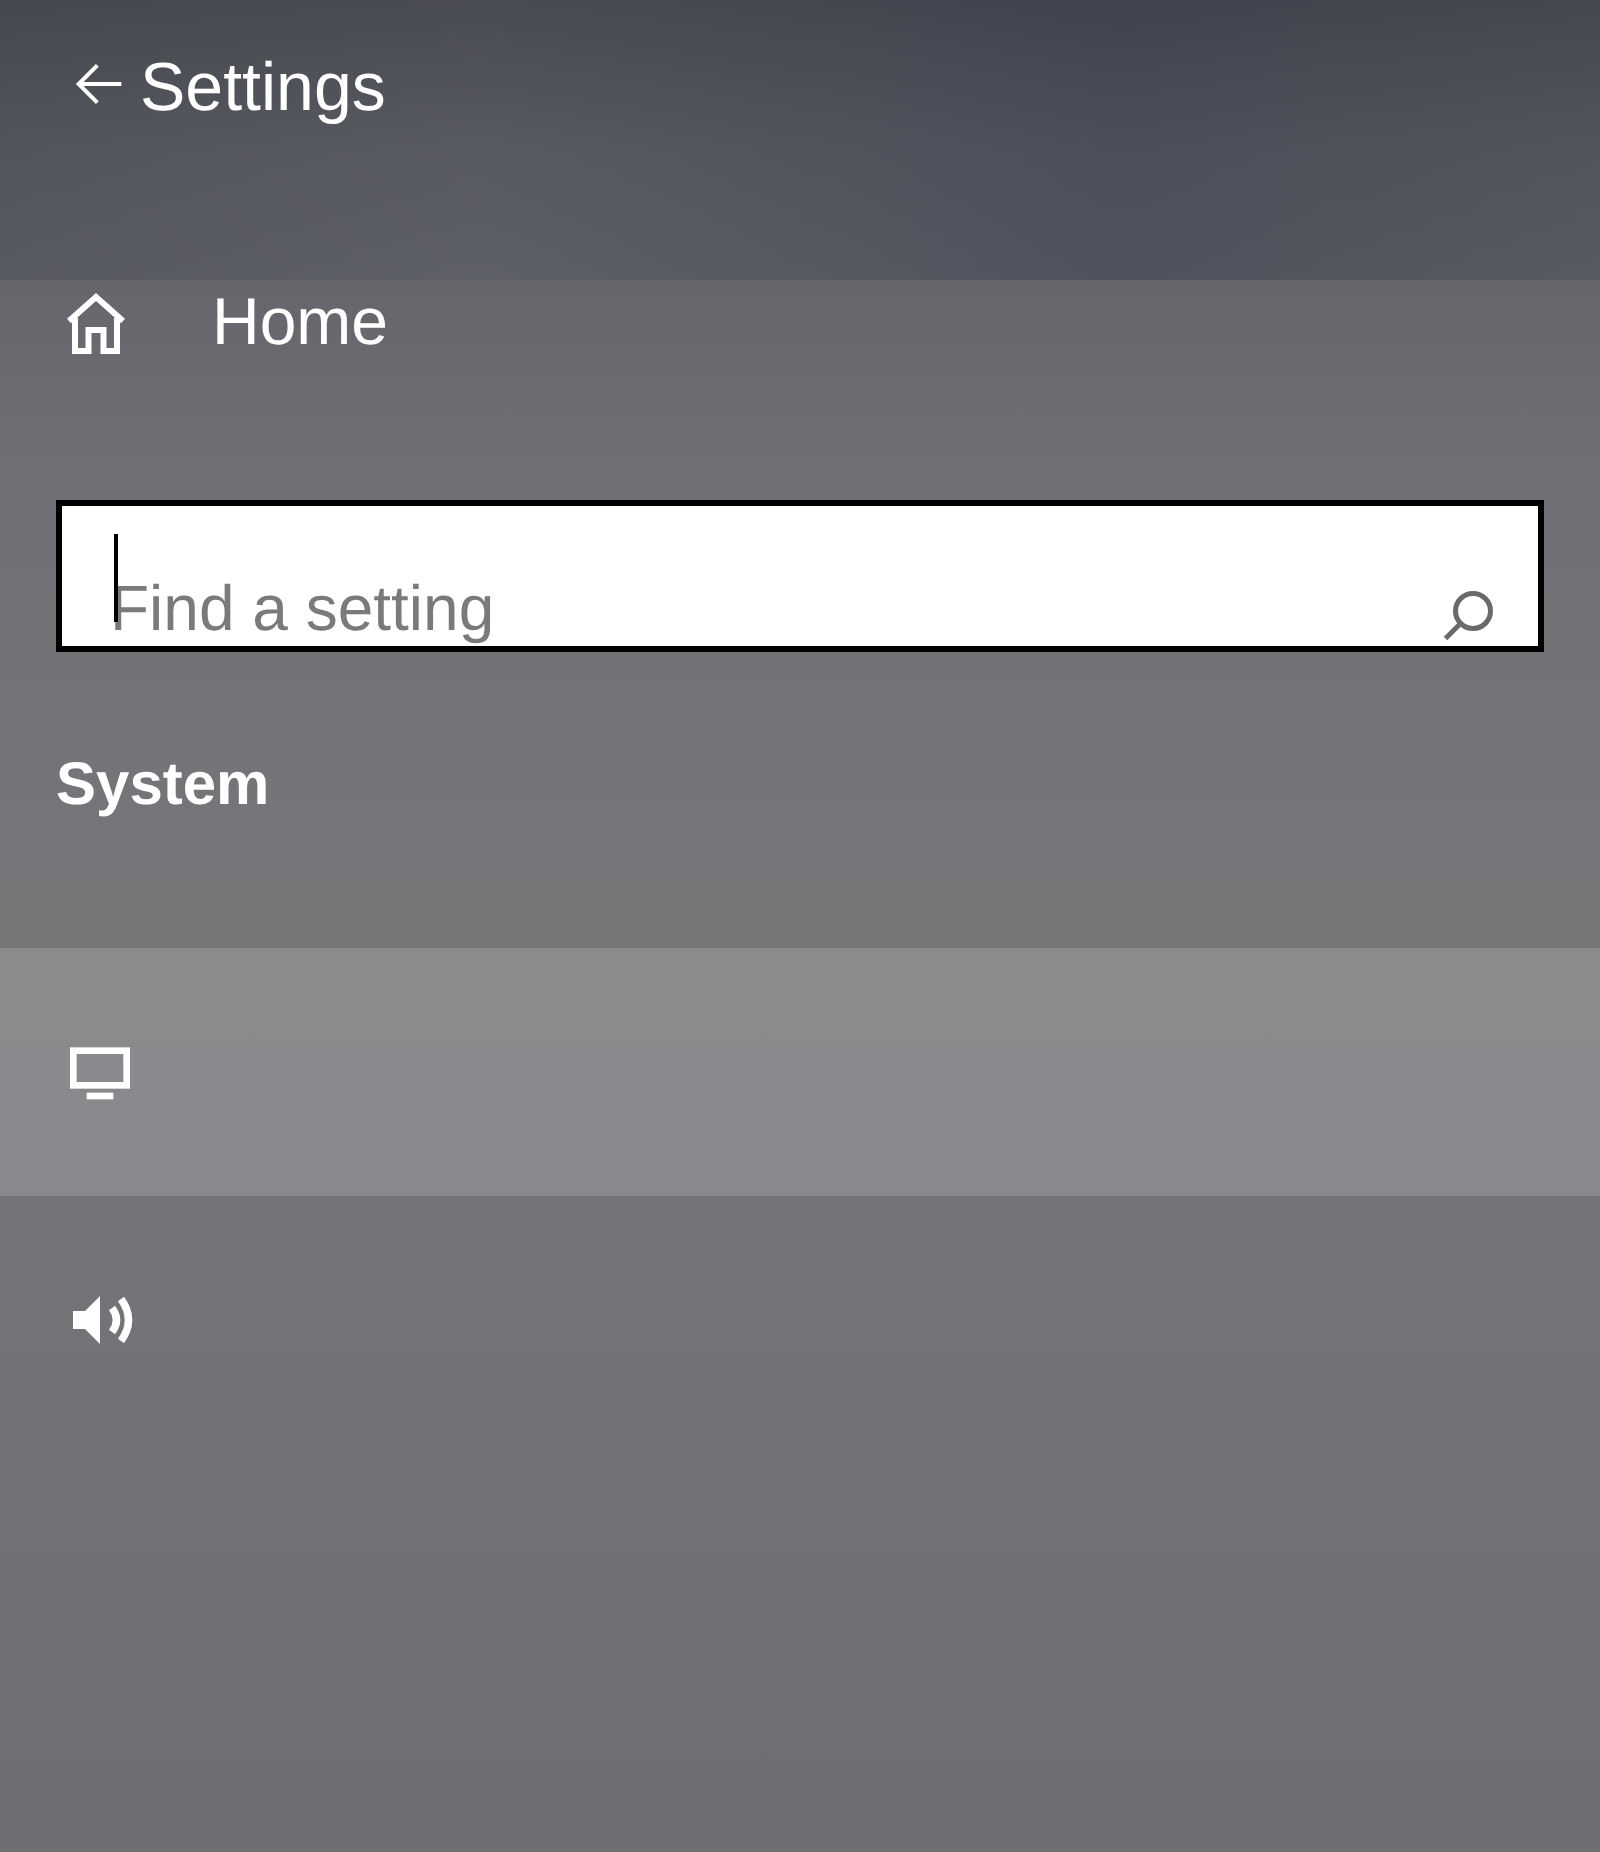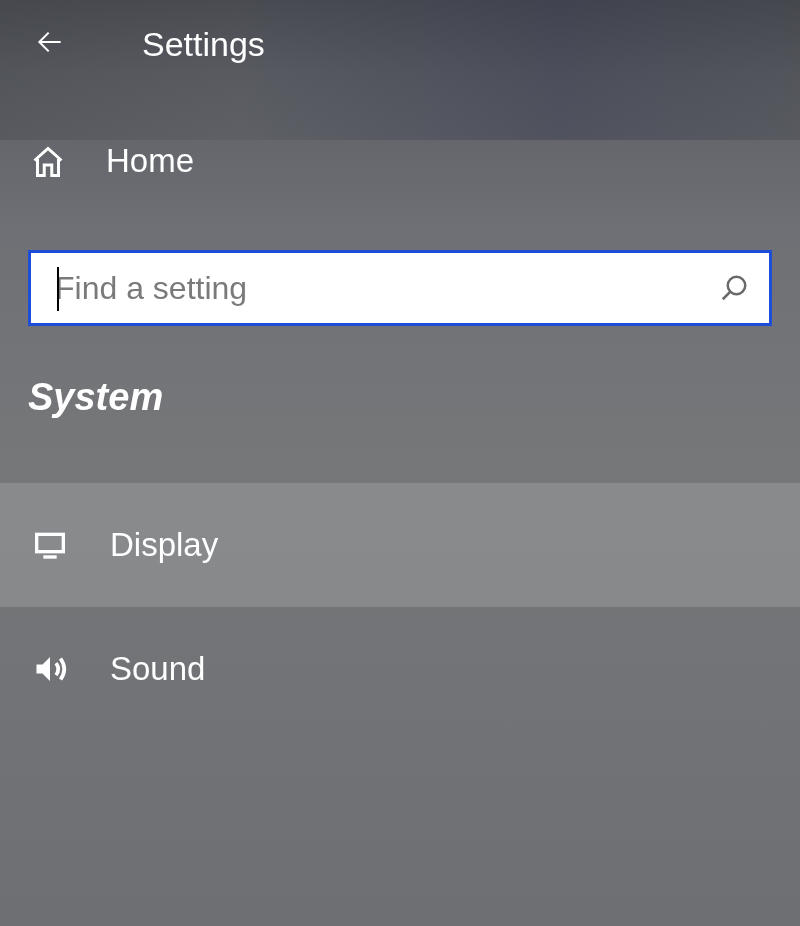--- a/index.html
+++ b/index.html
@@ -59,21 +59,20 @@
       width: 32px;
       height: 32px;
       stroke: #ffffff;
       stroke-width: 1.5;
       fill: none;
     }
     
     .header-title {
       font-size: 34px;
       font-weight: 400;
-      margin-left: 72px;
     }
     
     .nav-section {
       padding: 30px 0 20px 0;
       position: relative;
       z-index: 1;
     }
     
     .nav-item {
       display: flex;
@@ -107,23 +106,23 @@
     }
     
     .search-container {
       padding: 30px 28px 10px 28px;
       position: relative;
       z-index: 1;
     }
     
     .search-box {
       display: flex;
-      align-items: center;
+      align-items: flex-end;
       background: #ffffff;
-      border: 3px solid #1d4ed8;
+      border: 3px solid #000000;
       height: 76px;
       padding: 0 20px 0 24px;
       position: relative;
     }
     
     .search-input {
       flex: 1;
       border: none;
       outline: none;
       font-size: 32px;
@@ -150,26 +149,25 @@
       height: 30px;
     }
     
     .search-icon svg {
       stroke: #6a6a6a;
       fill: none;
       stroke-width: 2;
     }
     
     .section-title {
-      font-size: 38px;
+      font-size: 30px;
       font-weight: 600;
       padding: 40px 28px 24px 28px;
       position: relative;
       z-index: 1;
-      font-style: italic;
     }
     
     .menu-section {
       padding-top: 40px;
       position: relative;
       z-index: 1;
     }
     
     .menu-item {
       display: flex;
@@ -251,28 +249,26 @@
 
 <div class="menu-section">
 
   <div class="menu-item selected">
     <span class="menu-icon">
       <svg viewBox="0 0 24 24" width="40" height="32">
         <rect x="2" y="4" width="20" height="13"></rect>
         <line x1="7" y1="21" x2="17" y2="21"></line>
       </svg>
     </span>
-    <span class="menu-label">Display</span>
   </div>
 
   <div class="menu-item">
     <span class="menu-icon">
       <svg viewBox="0 0 24 24" width="40" height="36">
         <path d="M3 9 L3 15 L7 15 L12 20 L12 4 L7 9 L3 9 Z" fill="#ffffff" stroke="none"></path>
         <path d="M16 8 Q19 12 16 16"></path>
         <path d="M19 5 Q24 12 19 19"></path>
       </svg>
     </span>
-    <span class="menu-label">Sound</span>
   </div>
 
 
 </div>
 
 </body></html>

